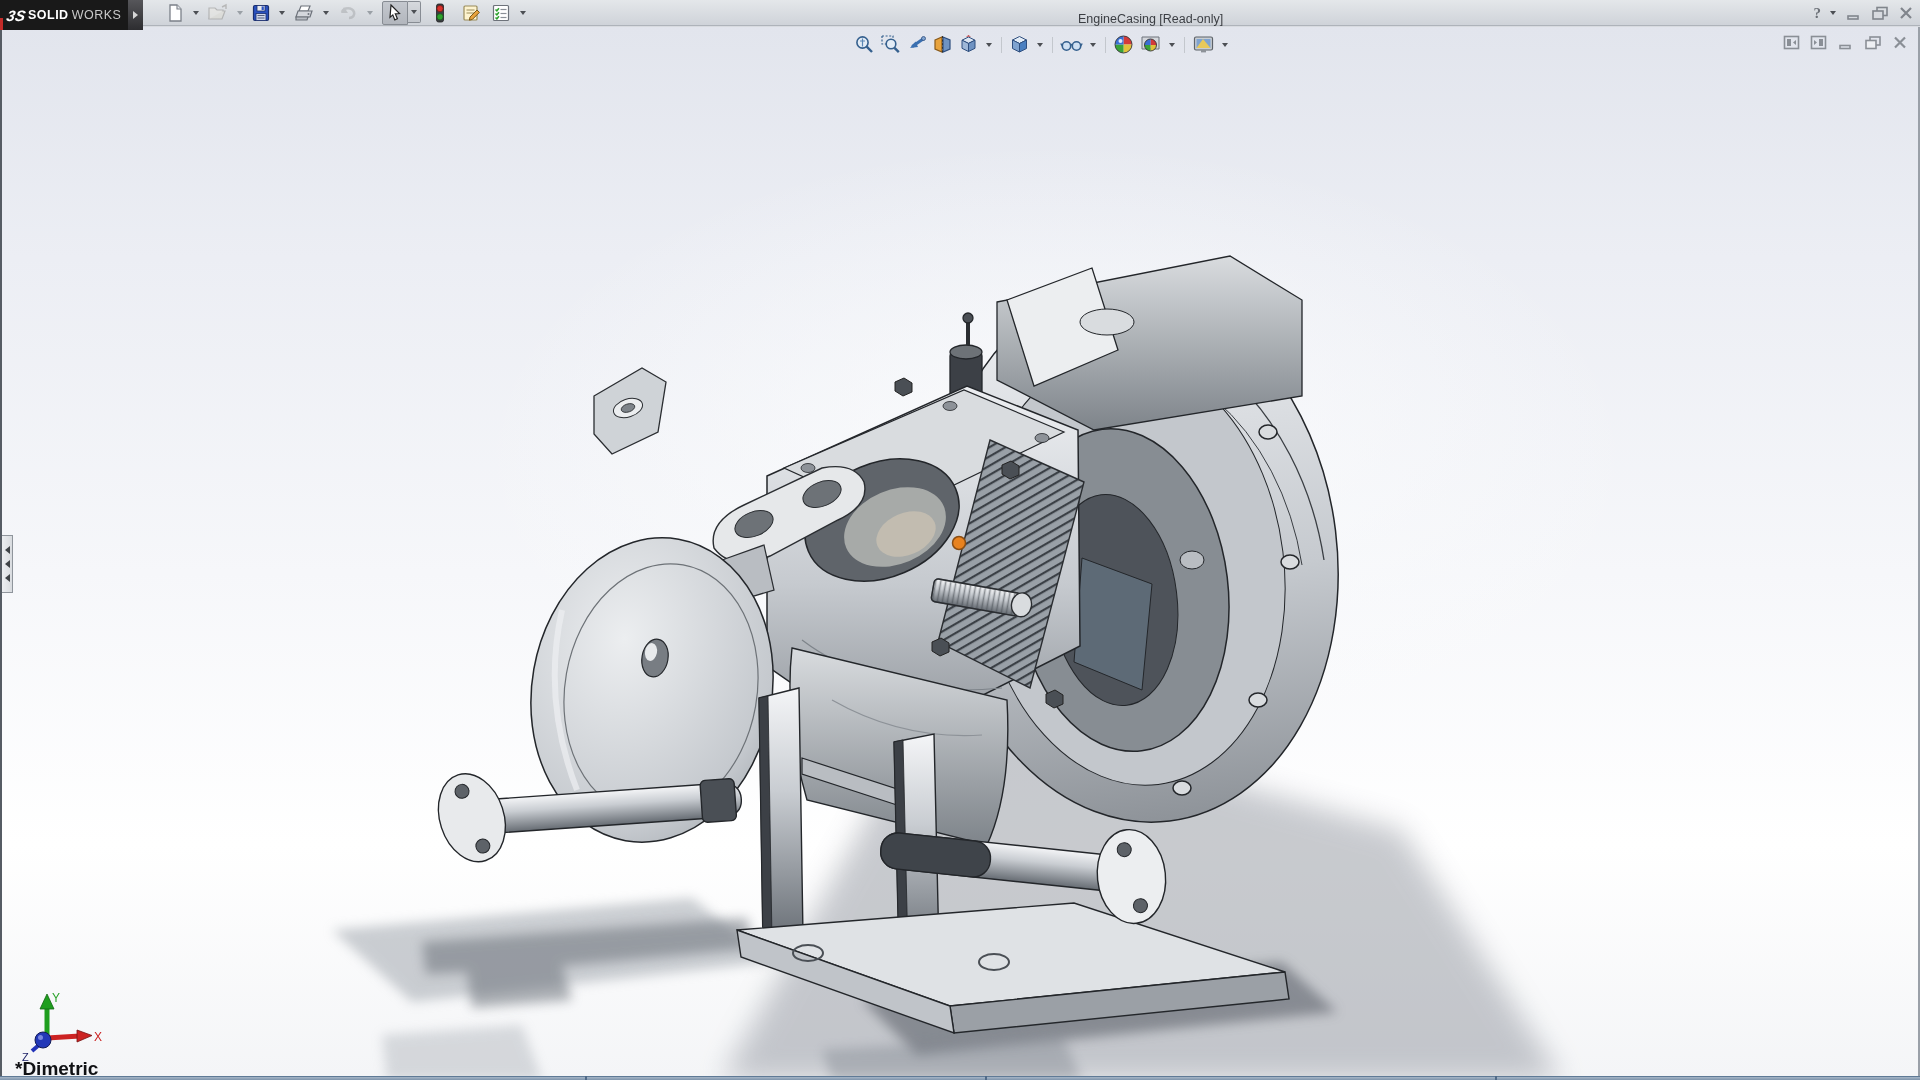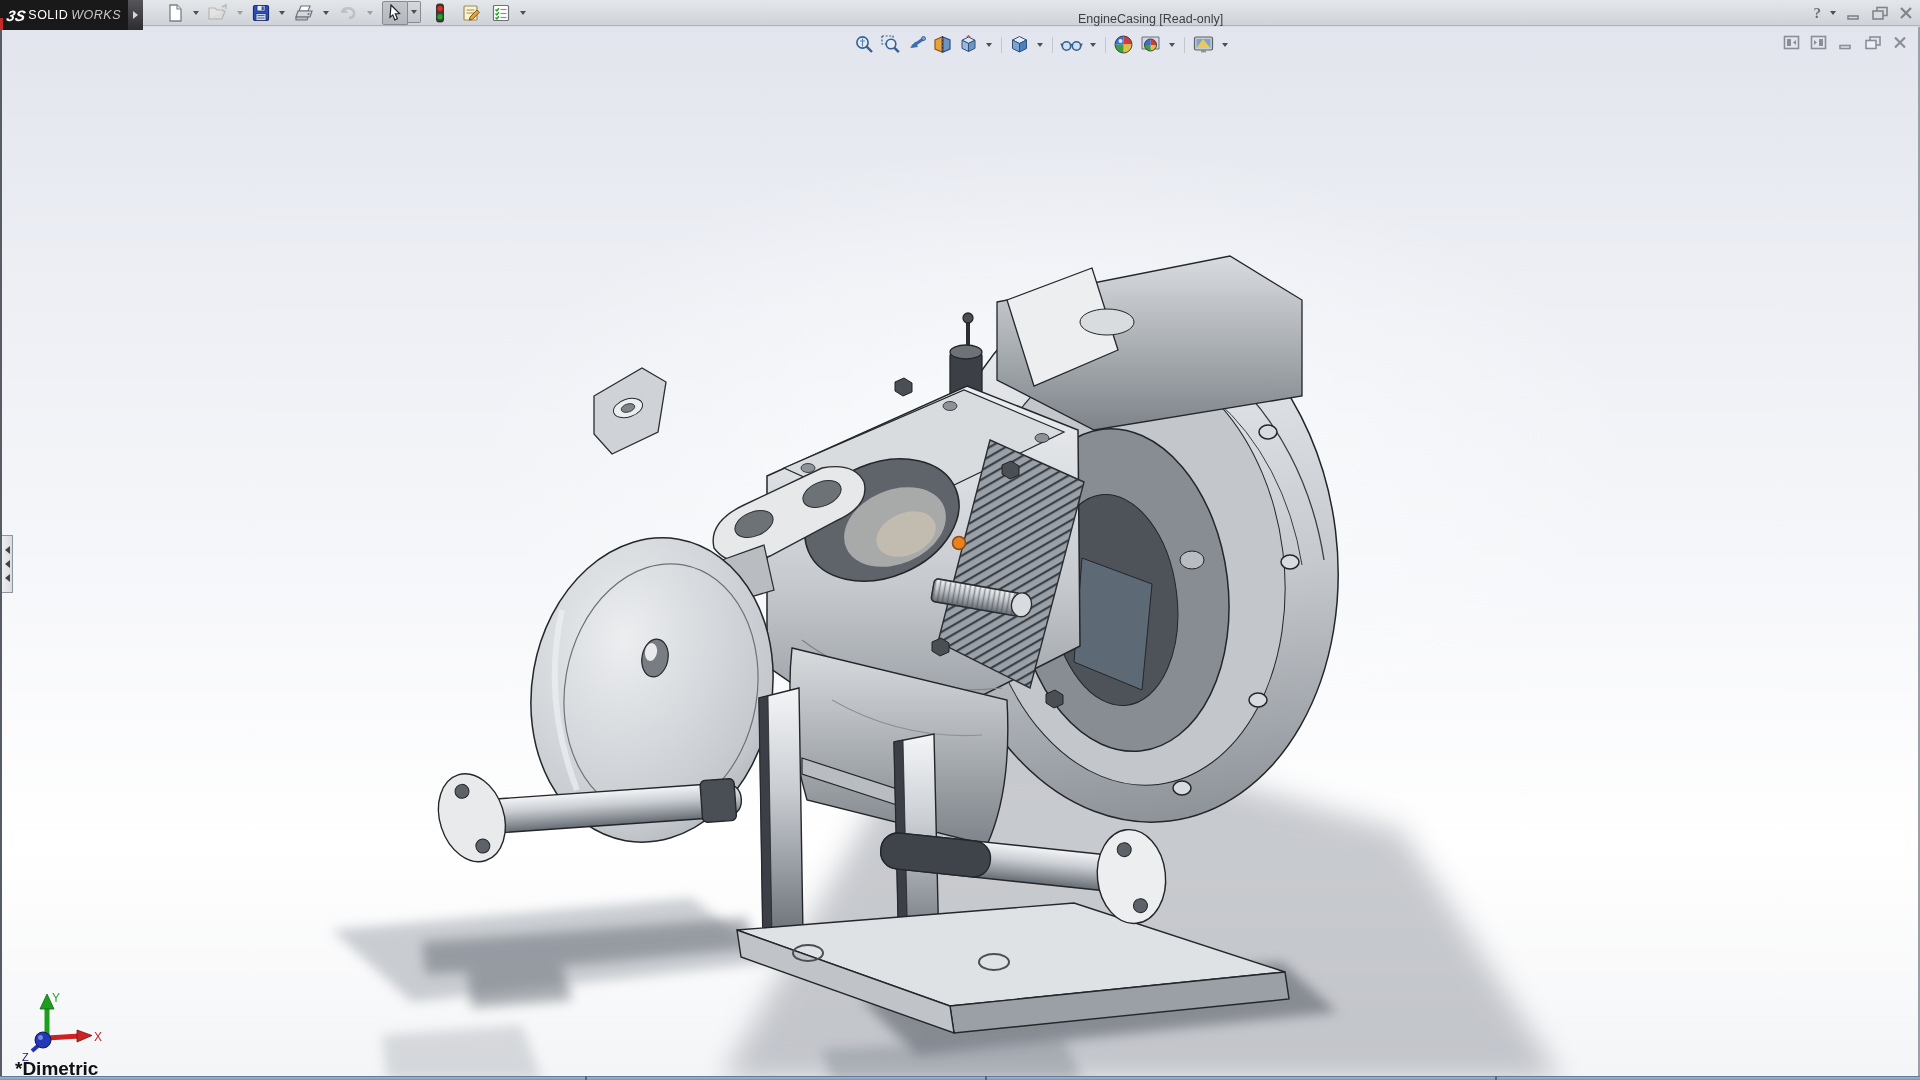--- a/index.html
+++ b/index.html
@@ -6,22 +6,22 @@
   html,body { width:1920px; height:1080px; overflow:hidden; font-family:"Liberation Sans", sans-serif; }
   .window { position:relative; width:1920px; height:1080px; background:#d8dbe0; }
 
   
   .titlebar { position:absolute; left:0; top:0; width:1920px; height:26px;
     background:linear-gradient(#e4e7ea,#cfd3d9); border-bottom:1px solid #aeb3ba; }
   .logo-block { position:absolute; left:0; top:0; width:128px; height:30px; background:#191919;
     display:flex; align-items:center; justify-content:center; gap:3px; z-index:30; }
   .logo-redline { position:absolute; left:0; top:18px; width:3px; height:12px; background:#c32b28; z-index:31; }
   .logo-mark { color:#fff; font-weight:bold; font-style:italic; font-size:15px; transform:skewX(-12deg); }
-  .logo-solid { color:#fff; font-weight:normal; font-size:12.5px; letter-spacing:.5px; }
-  .logo-works { color:#c9c9c9; font-weight:normal; font-size:12.5px; letter-spacing:.5px;font-style:italic; }
+  .logo-solid { color:#fff; font-weight:bold; font-size:12.5px; letter-spacing:.5px; }
+  .logo-works { color:#c9c9c9; font-weight:normal; font-size:12.5px; letter-spacing:.5px; }
   .flyout-btn { position:absolute; left:128px; top:0; width:15px; height:30px; z-index:30;
     background:linear-gradient(#56565a,#2d2d30); display:flex; align-items:center; justify-content:center; }
   .flyout-btn .tri { width:0; height:0; border-left:5px solid #d6d6d6; border-top:4px solid transparent; border-bottom:4px solid transparent; }
 
   .std-toolbar { position:absolute; left:162px; top:0; height:26px; display:flex; align-items:center; gap:2px; }
   .tb-btn { display:flex; align-items:center; padding:1px 2px; border:1px solid transparent; border-radius:2px; }
   .tb-btn.disabled { opacity:.45; filter:grayscale(.6); }
   .tb-btn.active { background:linear-gradient(#c4c8ce,#b2b6bd); border:1px solid #878c93; }
   .dd { width:0; height:0; border-left:3.5px solid transparent; border-right:3.5px solid transparent; border-top:4px solid #4c4f54; margin:0 3px; }
   .dd.dim { border-top-color:#9aa0a6; }

